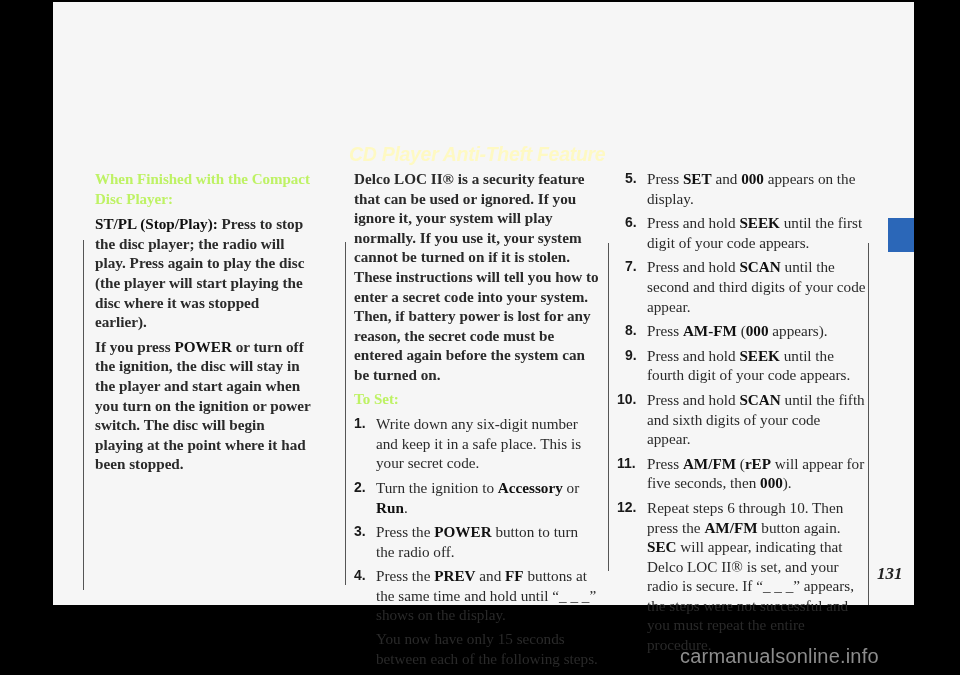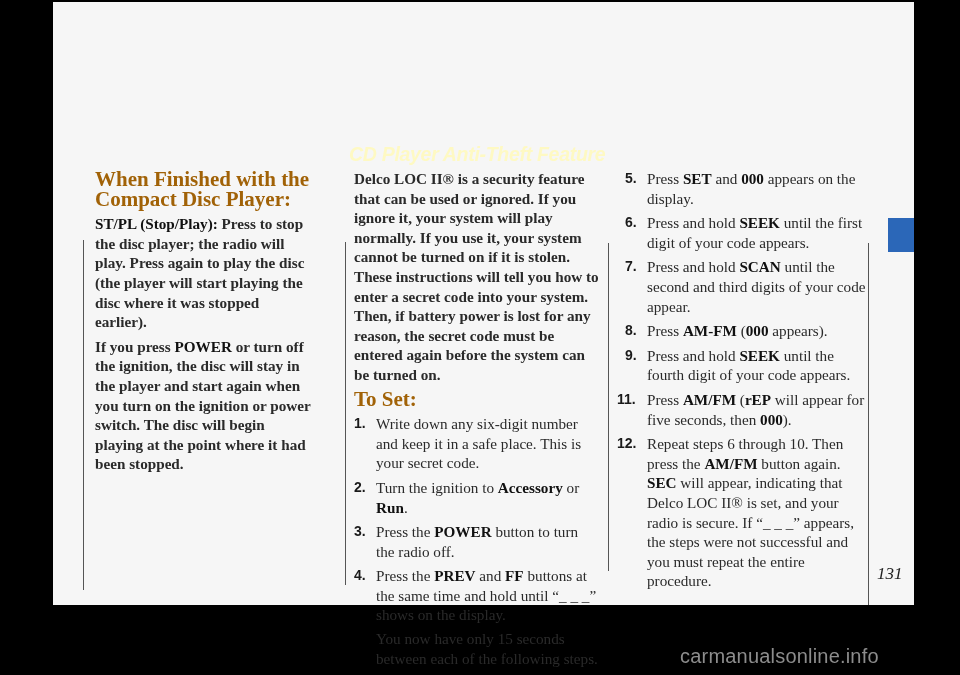--- a/index.html
+++ b/index.html
@@ -1,29 +1,29 @@
 <!DOCTYPE html>
 <html><head>
 <meta charset="utf-8">
 <style>
   html, body { margin:0; padding:0; }
   body { width:960px; height:675px; background:#000; position:relative; overflow:hidden; font-family:"Liberation Serif", "DejaVu Serif", serif; color:#222; }
   .page { position:absolute; left:53px; top:2px; width:861px; height:603px; background:#f6f6f6; }
   .vline { position:absolute; width:1px; background:#555; }
   .col { position:absolute; font-size:15.2px; line-height:19.6px; color:#2a2a2a; }
   .col p { margin:0 0 5px 0;font-weight:bold; }
-  .sub-head { font-weight:bold; font-size:21px; color:#a16207; margin:0 0 5px 0; }
+  .sub-head { font-weight:bold; font-size:15px; color:#bef264; margin:0 0 5px 0; }
   .section-title { position:absolute; left:349px; top:143px; font-family:"Liberation Sans", "DejaVu Sans", sans-serif; font-weight:bold; font-style:italic; font-size:19.5px; color:#fef9c3; letter-spacing:-0.3px; }
   b { color:#111;margin-top:40px; }
   .step { position:relative; padding-left:22px; margin:0 0 5px 0; }
   .step .num { position:absolute; left:0; top:0; font-family:"Liberation Sans", "DejaVu Sans", sans-serif; font-weight:bold; font-size:14px; color:#1a1a1a; }
   .step.wide { padding-left:30px; }
   .step .note { margin-top:4px; }
   .tab-marker { position:absolute; left:888px; top:218px; width:26px; height:34px; background:#2b67b8; }
-  .page-num { position:absolute; left:877px; top:564px; font-family:"Liberation Serif", serif; font-style:italic; font-weight:normal; font-size:17px; color:#222; }
+  .page-num { position:absolute; left:877px; top:564px; font-family:"Liberation Serif", serif; font-style:italic; font-weight:bold; font-size:17px; color:#222; }
   .watermark { position:absolute; left:680px; top:645px; font-family:"Liberation Sans", "DejaVu Sans", sans-serif; font-size:20px; color:#8c8c8c; letter-spacing:0.2px; }
 </style>
 </head>
 <body>
 
 <div class="page"></div>
 
 <div class="vline" style="left:83px; top:240px; height:350px;"></div>
 <div class="vline" style="left:345px; top:242px; height:343px;"></div>
 <div class="vline" style="left:608px; top:243px; height:328px;"></div>
@@ -75,20 +75,24 @@
   </div>
   <div class="step wide">
     <span class="num" style="left:8px">8.</span>
     <span>Press </span><b>AM-FM</b><span> (</span><b>000</b><span> appears).</span>
   </div>
   <div class="step wide">
     <span class="num" style="left:8px">9.</span>
     <span>Press and hold </span><b>SEEK</b><span> until the fourth digit of your code appears.</span>
   </div>
   <div class="step wide">
+    <span class="num">10.</span>
+    <span>Press and hold </span><b>SCAN</b><span> until the fifth and sixth digits of your code appear.</span>
+  </div>
+  <div class="step wide">
     <span class="num">11.</span>
     <span>Press </span><b>AM/FM</b><span> (</span><b>rEP</b><span> will appear for five seconds, then </span><b>000</b><span>).</span>
   </div>
   <div class="step wide">
     <span class="num">12.</span>
     <span>Repeat steps 6 through 10. Then press the </span><b>AM/FM</b><span> button again. </span><b>SEC</b><span> will appear, indicating that Delco LOC II® is set, and your radio is secure. If “_ _ _” appears, the steps were not successful and you must repeat the entire procedure.</span>
   </div>
 </div>
 
 <div class="page-num">131</div>

